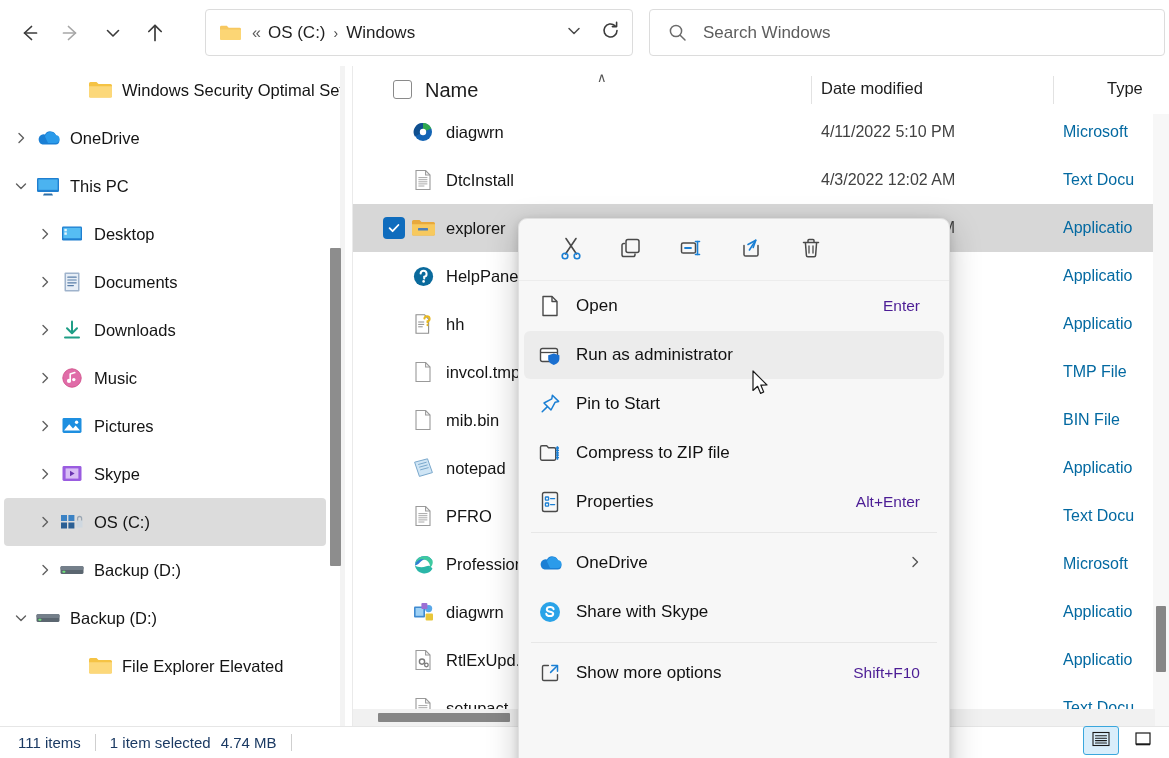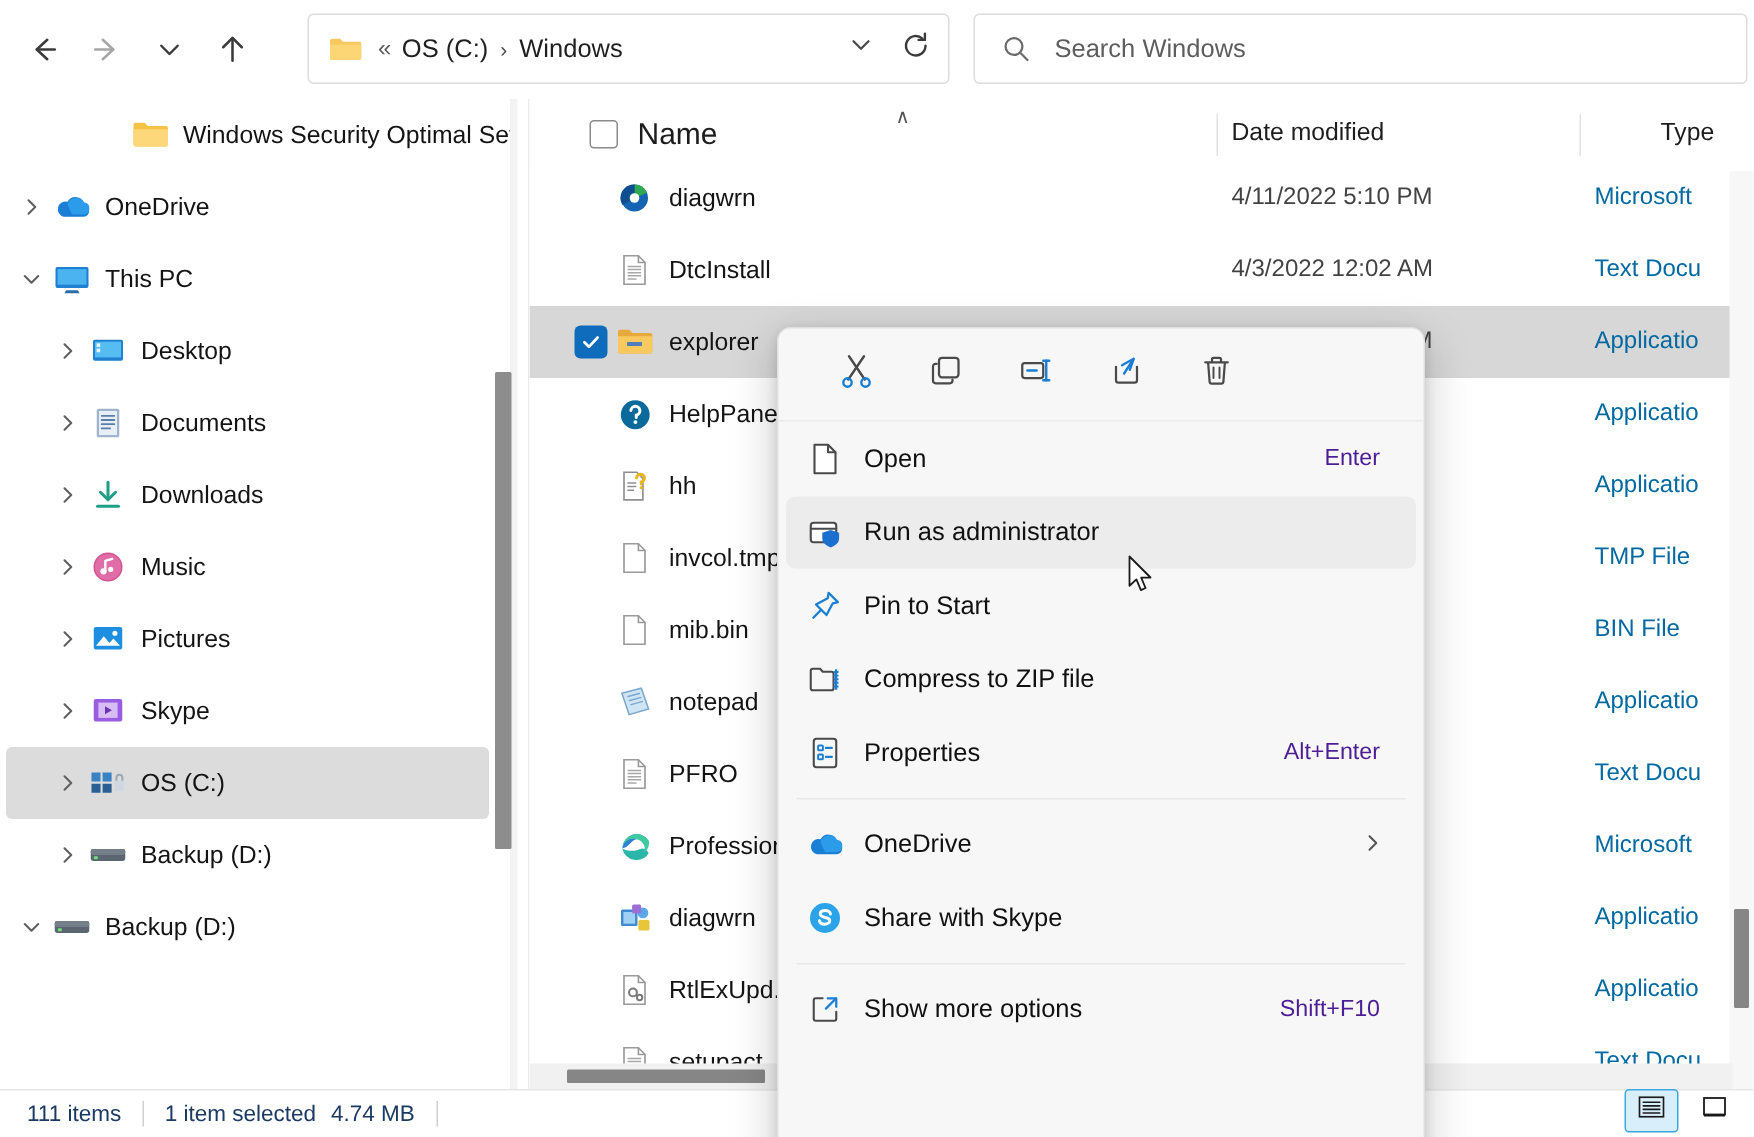--- a/index.html
+++ b/index.html
@@ -464,20 +464,30 @@
         </span>
         <span class="tree-ico">
           <svg width="26" height="16" viewBox="0 0 26 16">
             <rect x="1.5" y="4" width="23" height="8" rx="1.6" fill="#5b6670"></rect>
             <rect x="1.5" y="4" width="23" height="4" rx="1.6" fill="#747f8a"></rect>
             <rect x="3.6" y="8.8" width="2.6" height="2" rx=".4" fill="#6ee07a"></rect>
           </svg>
         </span>
         <span class="tree-label">Backup (D:)</span>
       </div>
+      <div class="tree-row ind2">
+        <span class="tw"></span>
+        <span class="tree-ico">
+          <svg width="24" height="20" viewBox="0 0 24 20">
+            <path d="M1 3.4a1.5 1.5 0 0 1 1.5-1.5h6l2 2.1h12a1.5 1.5 0 0 1 1.5 1.5v10.6a1.5 1.5 0 0 1-1.5 1.5H2.5A1.5 1.5 0 0 1 1 16.1z" fill="#f5c344"></path>
+            <path d="M1 6.2h23v9.9a1.5 1.5 0 0 1-1.5 1.5H2.5A1.5 1.5 0 0 1 1 16.1z" fill="#fcd87a"></path>
+          </svg>
+        </span>
+        <span class="tree-label">File Explorer Elevated</span>
+      </div>
     </div>
   <div class="sb-scrollbar"></div>
   <div class="sidebar-divider"></div>
 
   <div class="filepane">
     <div class="colhead">
       <div class="sort-caret">∧</div>
       <div class="ch-check"></div>
       <div class="ch-name">Name</div>
       <div class="ch-sep1"></div>

